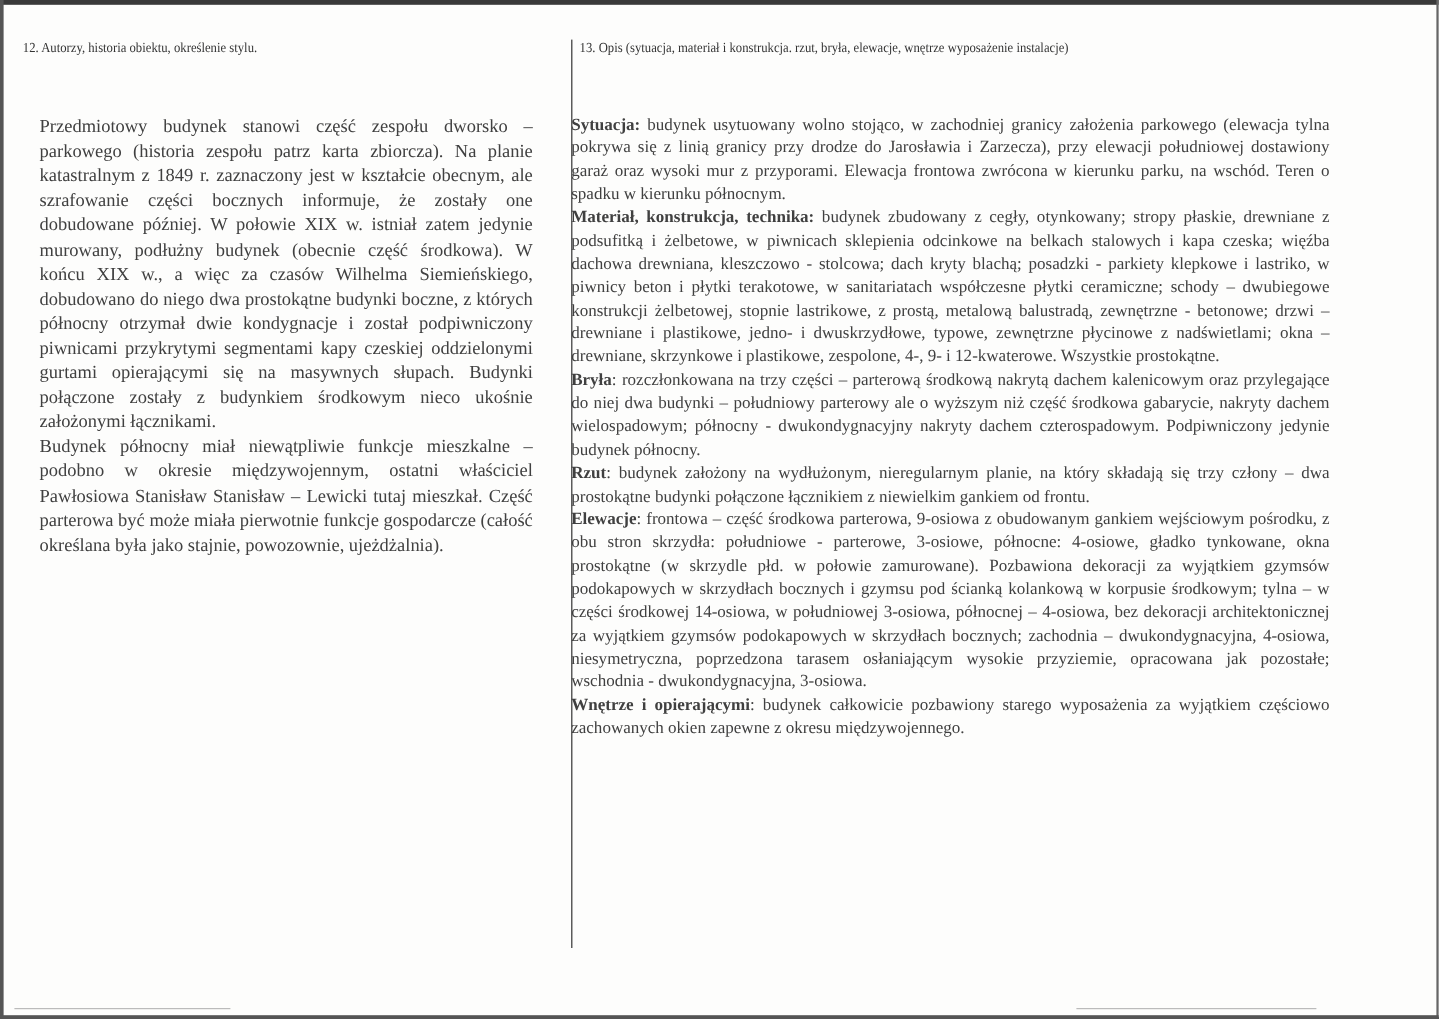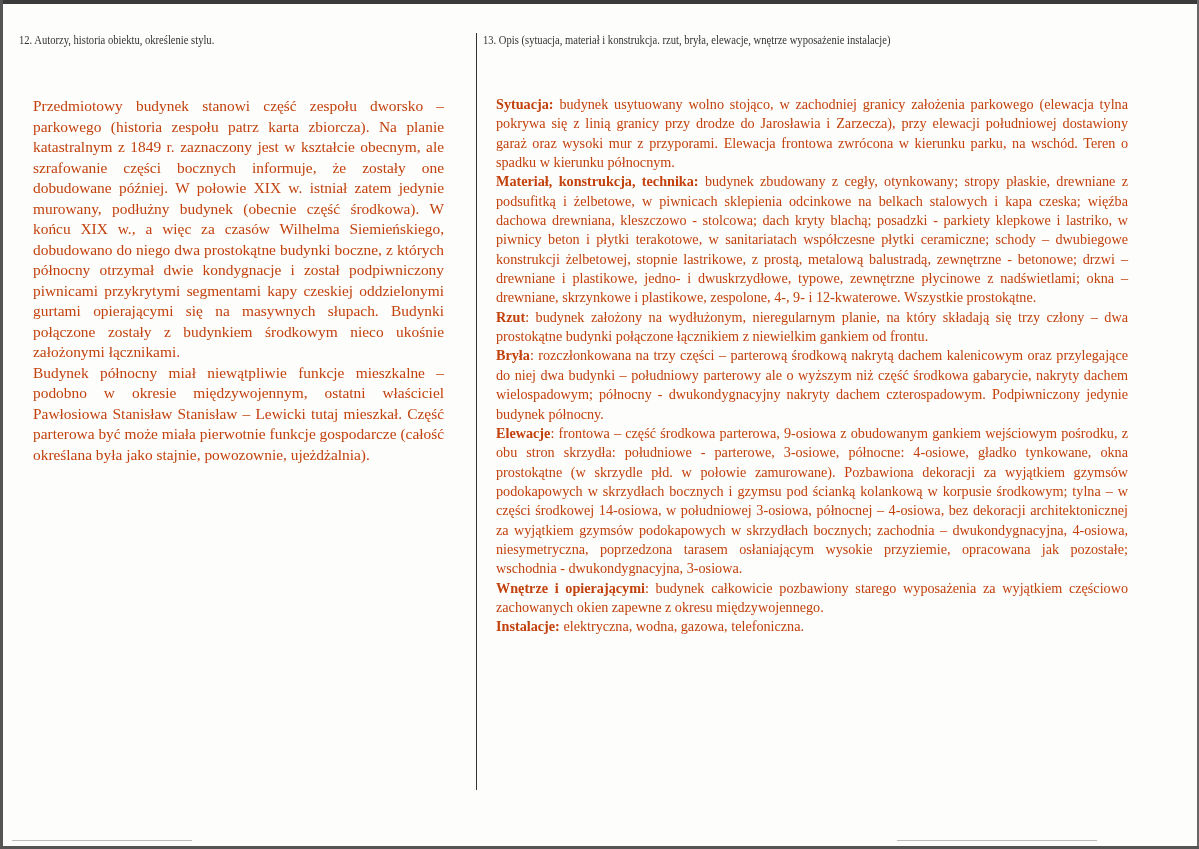--- a/index.html
+++ b/index.html
@@ -29,31 +29,31 @@
       transform: scaleX(0.92);
       transform-origin: left top;
       white-space: nowrap;
     }
     #h12 { left: 19px; top: 34px; }
     #h13 { left: 483px; top: 34px; }
 
     .col {
       position: absolute;
       font-family: "Liberation Serif", serif;
-      color: #c2410c;
+      color: #404040;
     }
     #left-col {
       left: 33px; top: 96px; width: 411px;
       font-size: 15.4px; line-height: 20.5px;
       text-align: justify;
     }
     #left-col p { margin: 0; text-align: justify; }
 
     #right-col {
-      left: 496px; top: 95px; width: 632px;
+      left: 476px; top: 95px; width: 632px;
       font-size: 14.2px; line-height: 19.35px;
       text-align: justify;
       font-family: Liberation Serif, serif;
     }
     #right-col p { margin: 0; text-align: justify; }
     .lbl { font-weight: bold; }
   </style>
 </head>
 <body>
 
@@ -70,18 +70,17 @@
 <div id="h13" class="heading">13. Opis (sytuacja, materiał i konstrukcja. rzut, bryła, elewacje, wnętrze wyposażenie instalacje)</div>
 
 <div id="left-col" class="col">
   <p>Przedmiotowy budynek stanowi część zespołu dworsko – parkowego  (historia zespołu patrz karta zbiorcza). Na planie katastralnym z 1849 r. zaznaczony jest w kształcie obecnym, ale szrafowanie części bocznych informuje, że zostały one dobudowane później. W połowie XIX w. istniał zatem jedynie murowany, podłużny budynek (obecnie część środkowa). W końcu XIX w., a więc za czasów Wilhelma Siemieńskiego, dobudowano do niego dwa prostokątne budynki boczne, z których północny otrzymał dwie kondygnacje i został podpiwniczony piwnicami przykrytymi segmentami kapy czeskiej oddzielonymi gurtami opierającymi się na masywnych słupach. Budynki połączone zostały z budynkiem środkowym nieco ukośnie założonymi łącznikami.</p>
   <p>Budynek północny miał niewątpliwie funkcje mieszkalne – podobno w okresie międzywojennym, ostatni właściciel Pawłosiowa Stanisław Stanisław – Lewicki tutaj mieszkał. Część parterowa być może miała pierwotnie funkcje gospodarcze  (całość określana była jako stajnie, powozownie, ujeżdżalnia).</p>
 </div>
 
 <div id="right-col" class="col">
   <p><span class="lbl">Sytuacja:</span><span> budynek usytuowany wolno stojąco, w zachodniej granicy założenia parkowego (elewacja tylna pokrywa się z linią granicy przy drodze do Jarosławia i Zarzecza), przy elewacji południowej dostawiony garaż oraz wysoki mur z przyporami. Elewacja frontowa zwrócona w kierunku parku, na wschód. Teren o spadku w kierunku północnym.</span></p>
   <p><span class="lbl">Materiał, konstrukcja, technika:</span><span>  budynek zbudowany z cegły, otynkowany; stropy płaskie, drewniane z podsufitką i żelbetowe, w piwnicach sklepienia odcinkowe na belkach stalowych i kapa czeska; więźba dachowa drewniana, kleszczowo - stolcowa;  dach kryty blachą;  posadzki - parkiety klepkowe i lastriko,  w piwnicy beton i płytki terakotowe, w sanitariatach współczesne płytki ceramiczne;  schody – dwubiegowe konstrukcji żelbetowej, stopnie lastrikowe, z prostą, metalową balustradą, zewnętrzne - betonowe; drzwi – drewniane i plastikowe, jedno- i dwuskrzydłowe, typowe, zewnętrzne płycinowe z nadświetlami; okna – drewniane, skrzynkowe i plastikowe, zespolone, 4-, 9- i  12-kwaterowe. Wszystkie prostokątne.</span></p>
+  <p><span class="lbl">Bryła</span><span>: rozczłonkowana na trzy części – parterową środkową nakrytą dachem kalenicowym oraz przylegające do niej dwa budynki – południowy parterowy ale o wyższym niż część środkowa gabarycie, nakryty dachem wielospadowym; północny - dwukondygnacyjny nakryty dachem czterospadowym. Podpiwniczony jedynie budynek północny.</span></p>
   <p><span class="lbl">Rzut</span><span>: budynek założony na wydłużonym, nieregularnym planie, na który składają się trzy człony – dwa prostokątne budynki  połączone łącznikiem z niewielkim gankiem od frontu.</span></p>
-  <p><span class="lbl">Bryła</span><span>: rozczłonkowana na trzy części – parterową środkową nakrytą dachem kalenicowym oraz przylegające do niej dwa budynki – południowy parterowy ale o wyższym niż część środkowa gabarycie, nakryty dachem wielospadowym; północny - dwukondygnacyjny nakryty dachem czterospadowym. Podpiwniczony jedynie budynek północny.</span></p>
   <p><span class="lbl">Elewacje</span><span>: frontowa – część środkowa  parterowa,  9-osiowa z obudowanym gankiem wejściowym pośrodku, z obu stron skrzydła:  południowe - parterowe,  3-osiowe, północne: 4-osiowe, gładko tynkowane, okna prostokątne (w skrzydle płd. w połowie zamurowane). Pozbawiona dekoracji za wyjątkiem gzymsów podokapowych w skrzydłach bocznych i gzymsu pod ścianką kolankową w korpusie środkowym; tylna – w części środkowej 14-osiowa, w południowej 3-osiowa, północnej – 4-osiowa, bez dekoracji architektonicznej za wyjątkiem gzymsów podokapowych w skrzydłach bocznych; zachodnia – dwukondygnacyjna, 4-osiowa, niesymetryczna, poprzedzona tarasem osłaniającym wysokie przyziemie, opracowana jak pozostałe; wschodnia -  dwukondygnacyjna, 3-osiowa.</span></p>
   <p><span class="lbl">Wnętrze i opierającymi</span><span>: budynek całkowicie pozbawiony starego wyposażenia za wyjątkiem częściowo zachowanych okien zapewne z okresu międzywojennego.</span></p>
-  <p><span class="lbl">Instalacje:</span><span> elektryczna, wodna, gazowa, telefoniczna.</span></p>
 </div>
 
 </body></html>

